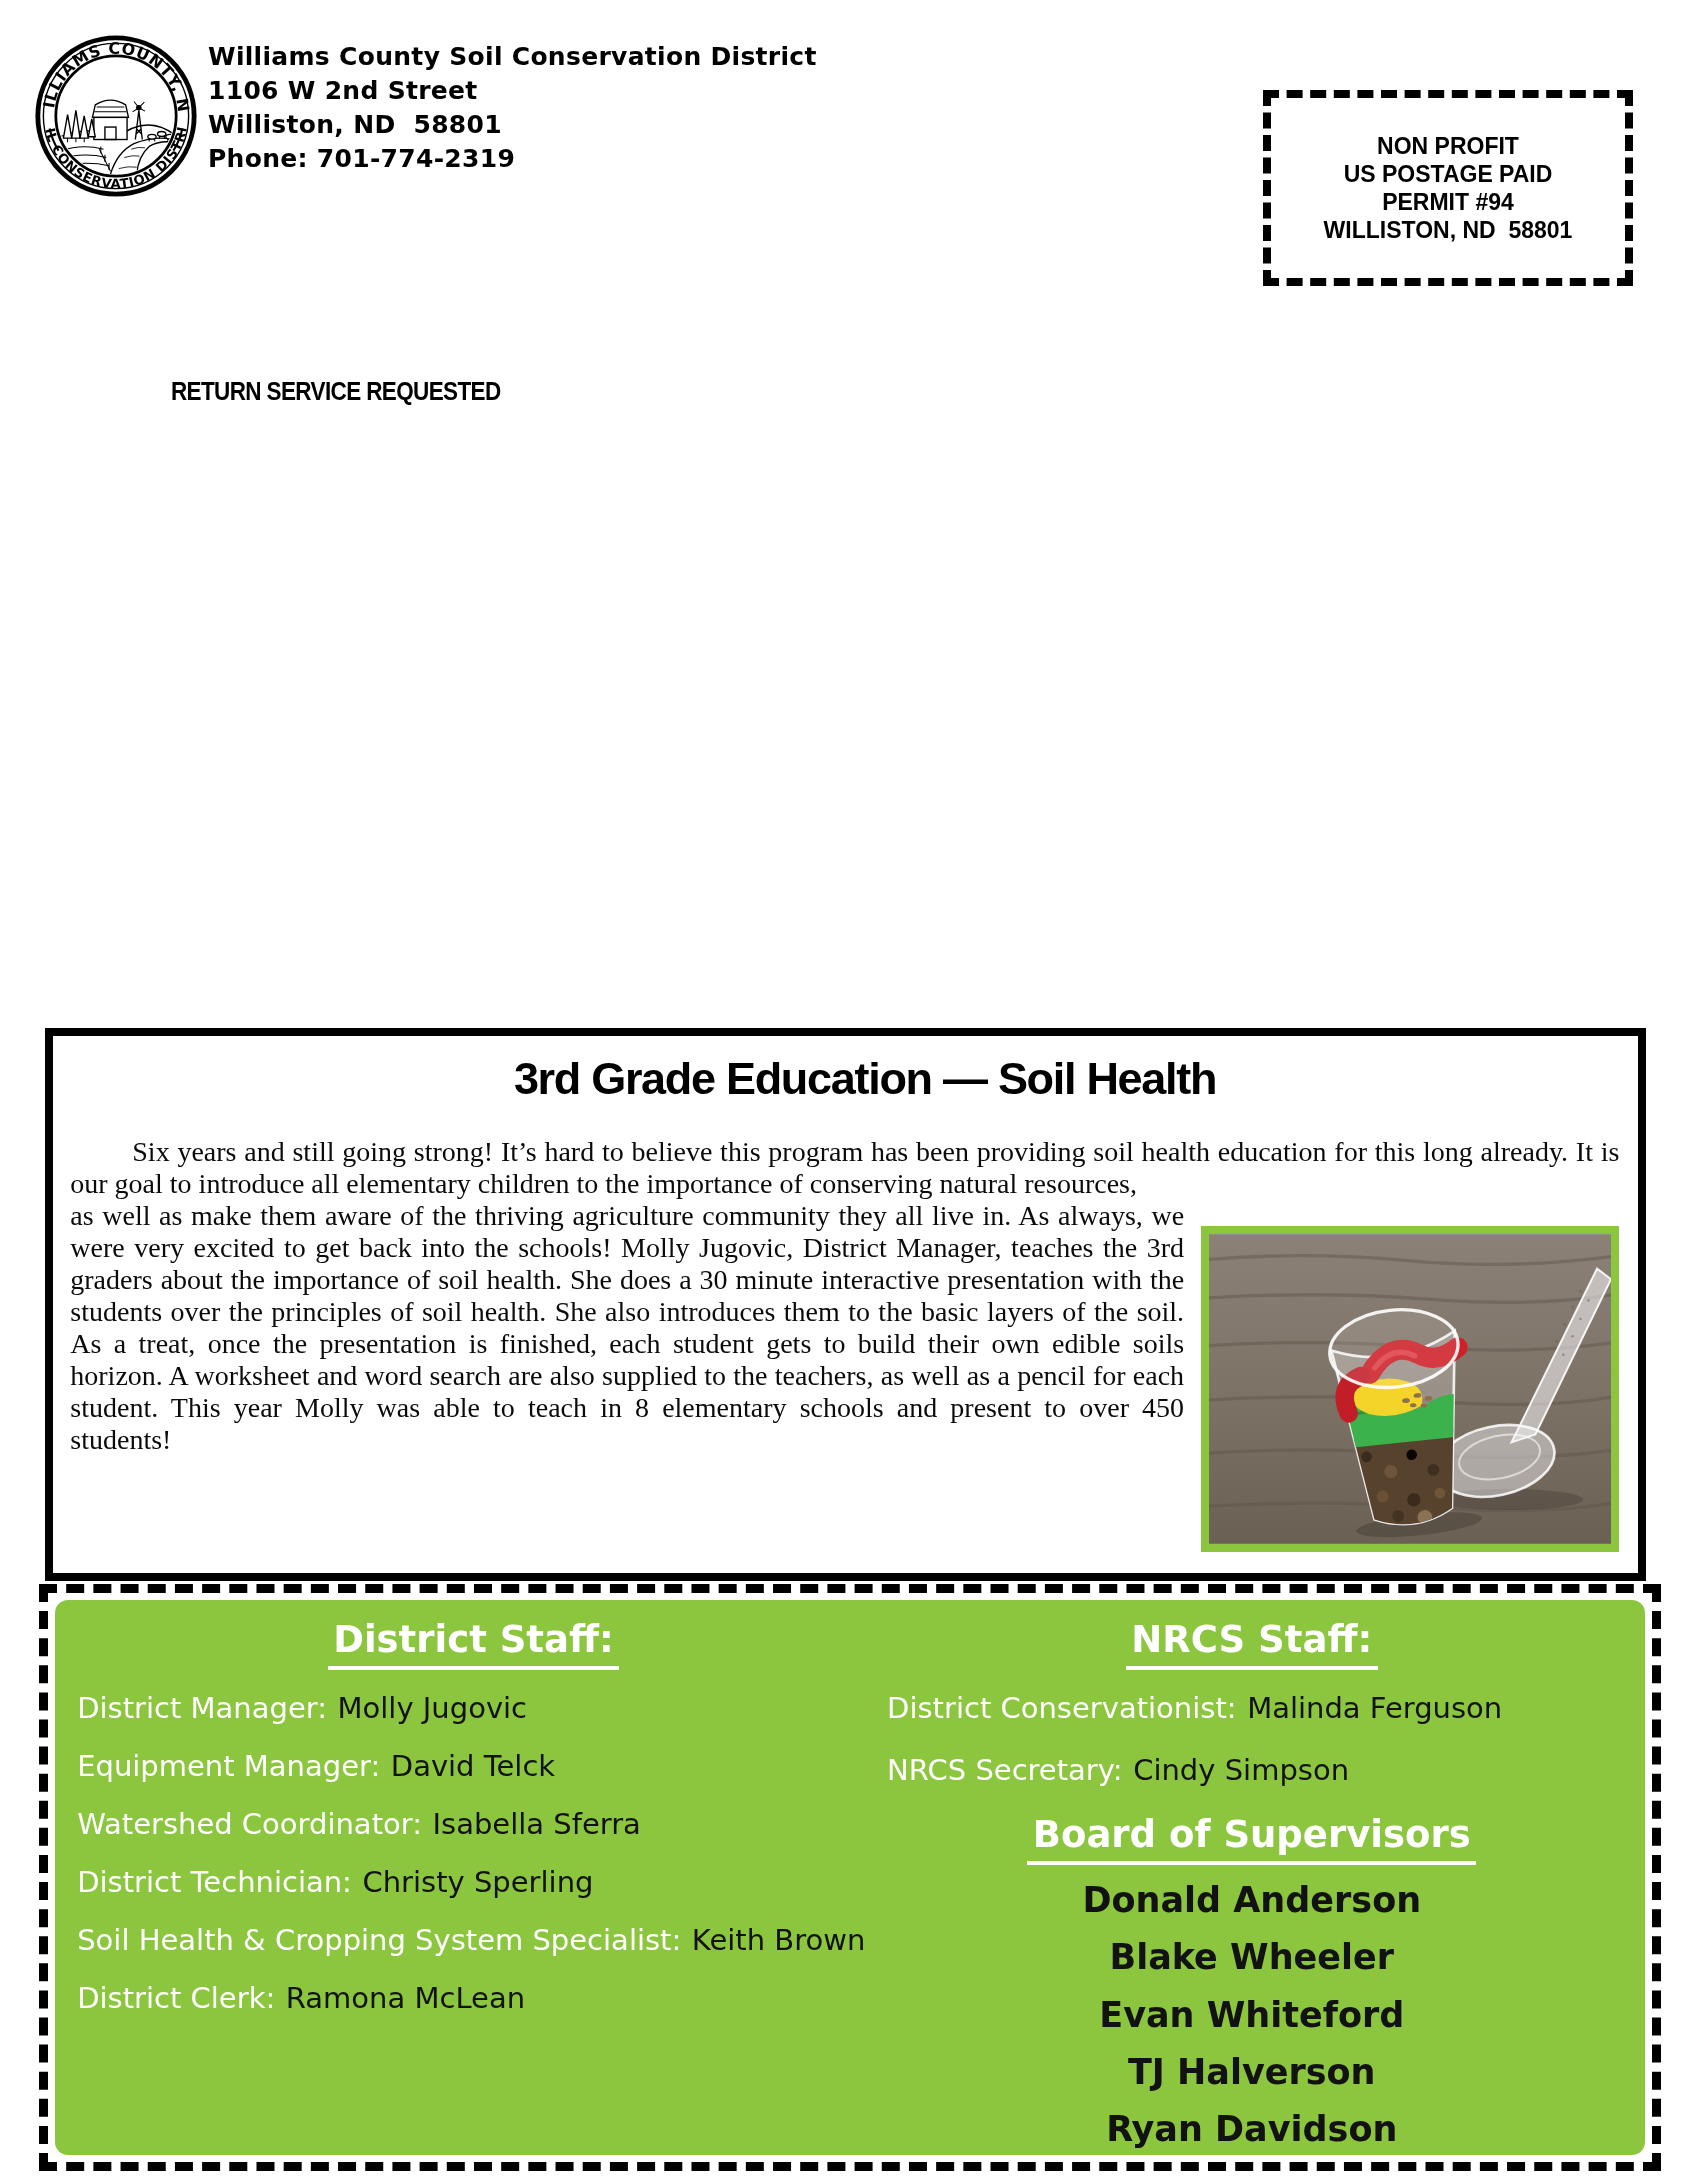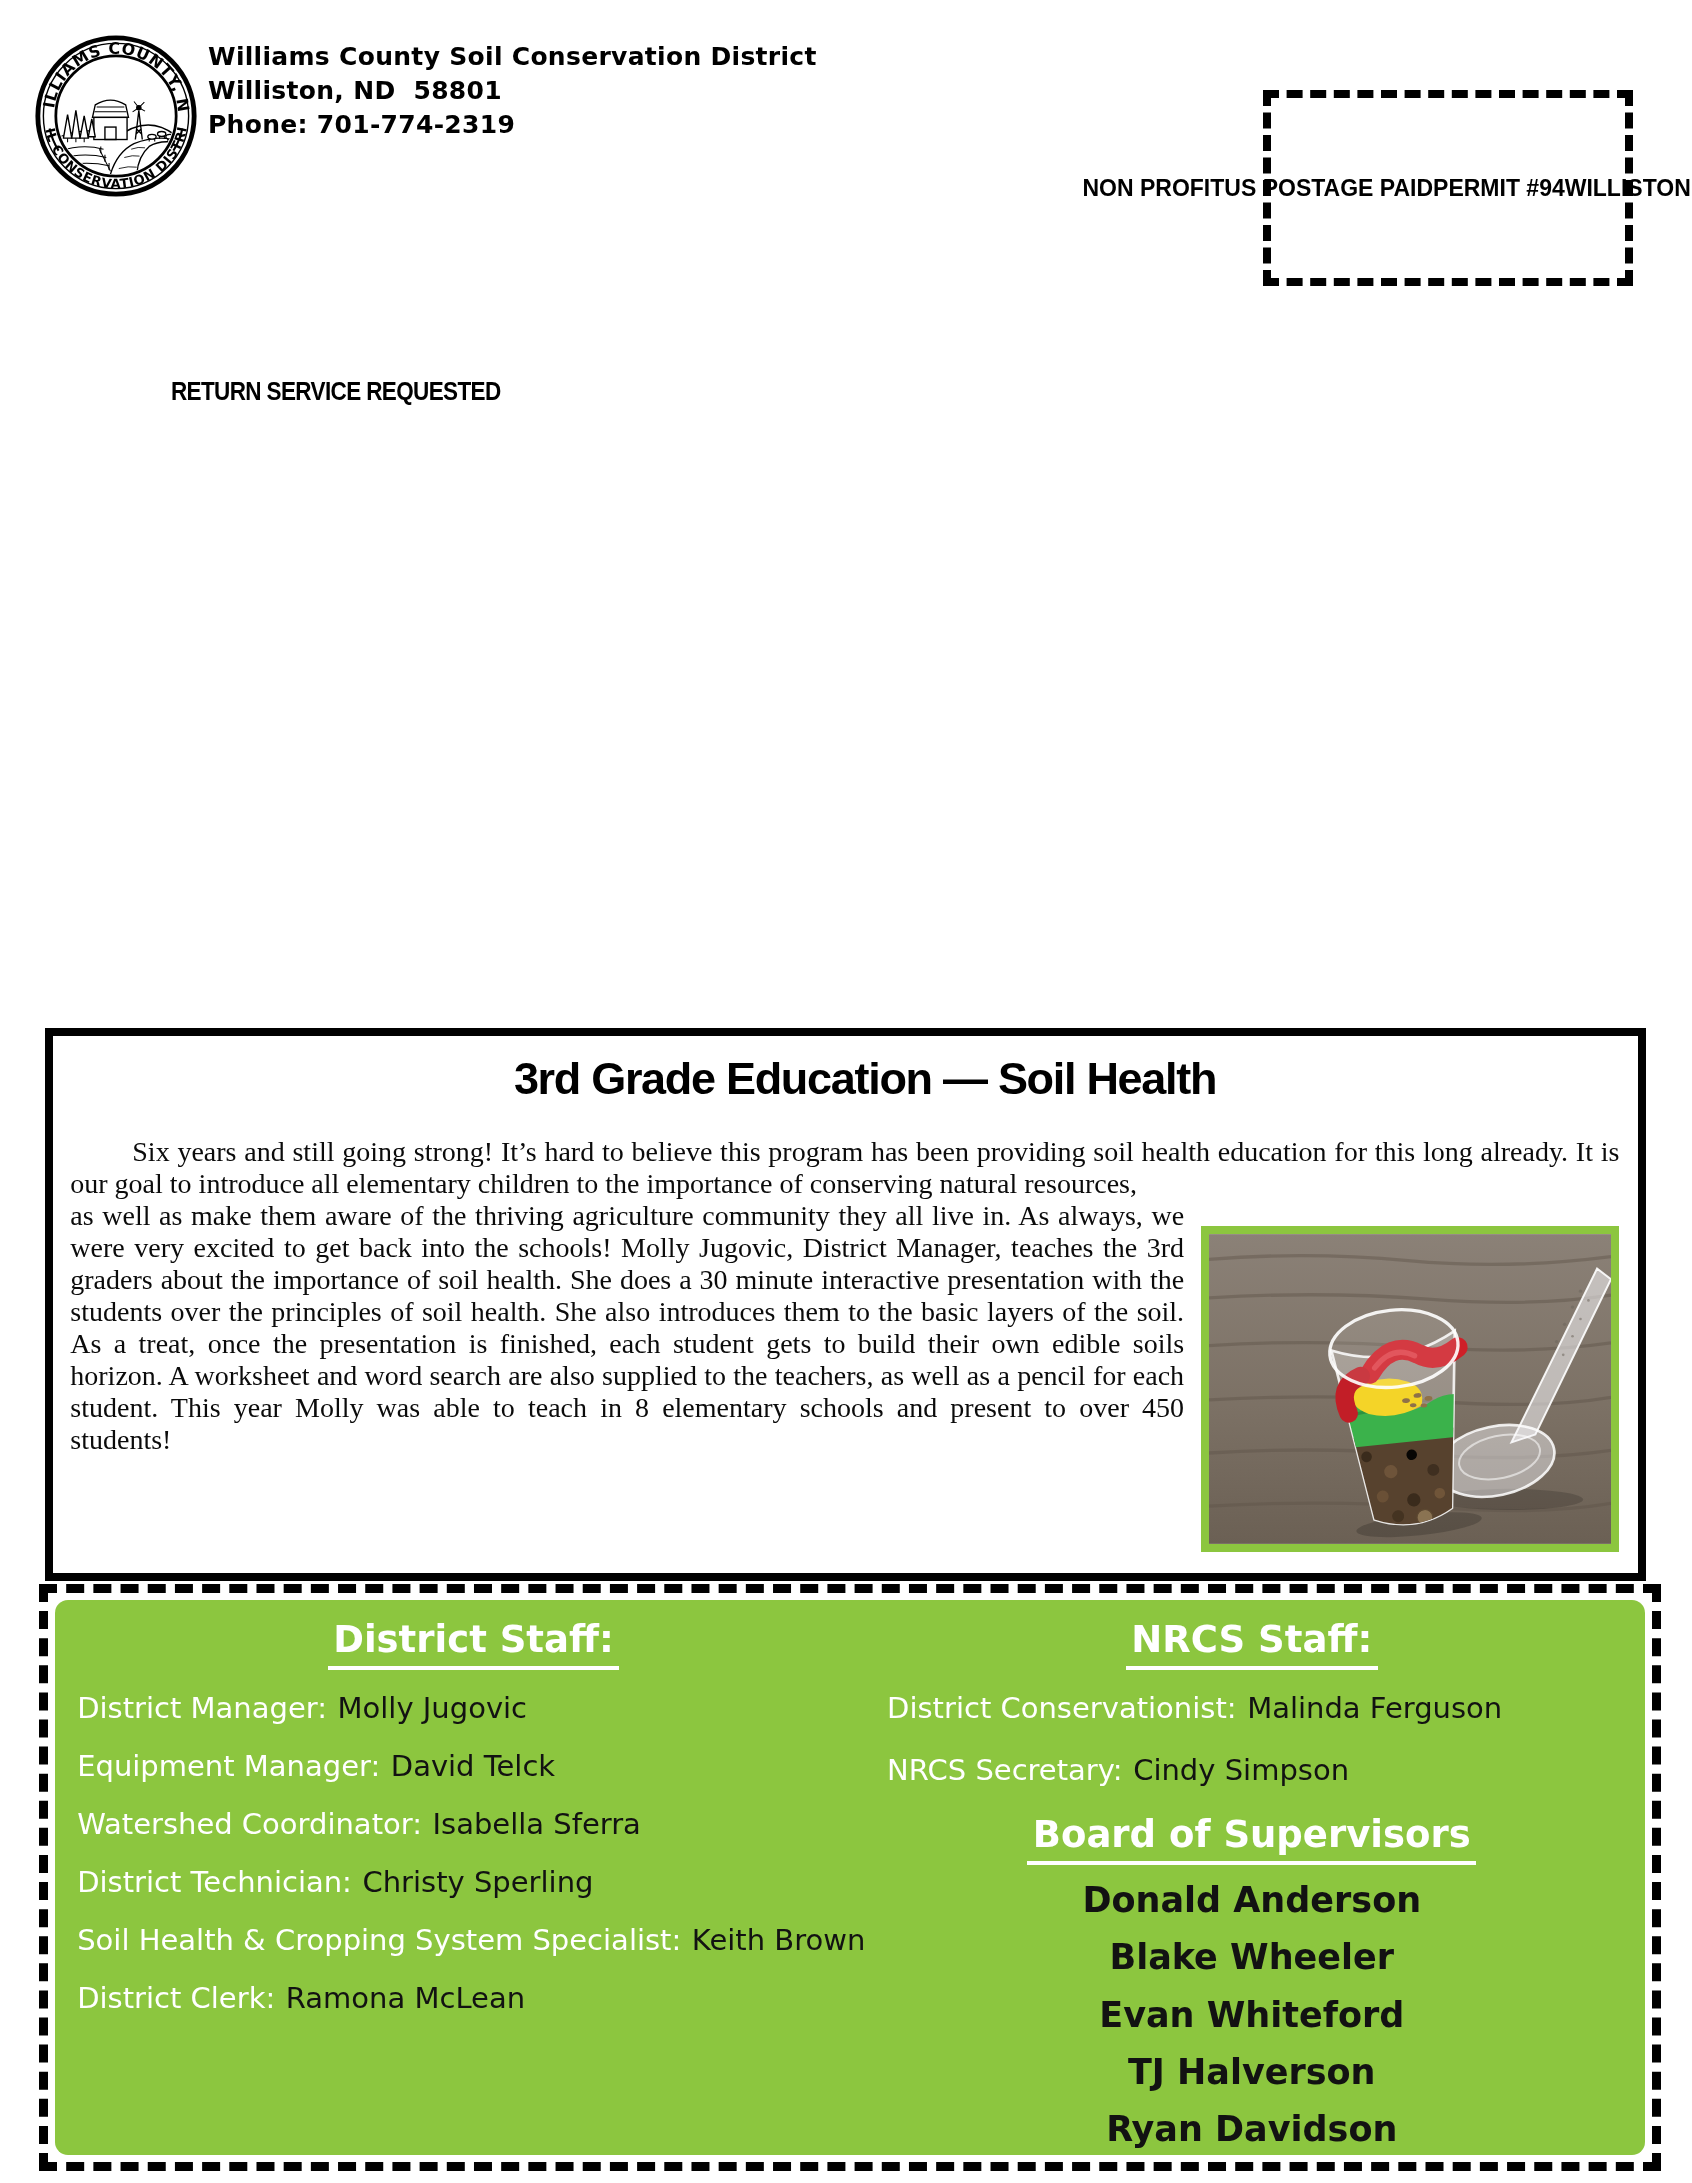--- a/index.html
+++ b/index.html
@@ -14,21 +14,21 @@
   .seal { position:absolute; left:33px; top:33px; width:166px; height:166px; }
   .addr {
     position:absolute; left:208px; top:40px;
     font-weight:bold; font-size:25px; line-height:34px; letter-spacing:0.3px;
   }
   .addr div { white-space:pre; }
 
   .postage {
     position:absolute; left:1263px; top:90px; width:370px; height:196px;
     border:8.6px dashed #000; box-sizing:border-box;
-    display:flex; flex-direction:row; justify-content:center; align-items:center;
+    display:flex; flex-direction:column; justify-content:center; align-items:center;
     text-align:center; font-family:"Liberation Sans", sans-serif;
     font-weight:bold; font-size:23px; line-height:28px;
   }
   .postage div { white-space:pre; }
 
   .return-service {
     position:absolute; left:171px; top:376px;
     font-family:"Liberation Sans", sans-serif; font-weight:bold; font-size:25px;
     letter-spacing:-0.7px; transform:scale(.9,1.06); transform-origin:left top;
   }
@@ -125,20 +125,21 @@
       <path d="M162,204 Q182,180 206,172 M180,204 Q194,188 208,182" stroke-width="1.5"></path>
       <ellipse cx="172" cy="150" rx="6" ry="3.5" fill="#fff"></ellipse>
       <ellipse cx="186" cy="146" rx="6" ry="3.5" fill="#fff"></ellipse>
       <ellipse cx="198" cy="150" rx="6" ry="3.5" fill="#fff"></ellipse>
       <path d="M168,153 L168,157 M176,153 L176,157 M183,149 L183,153 M190,149 L190,153 M195,153 L195,157 M202,153 L202,157" stroke-width="1.5"></path>
     </g>
   </svg>
 
   <div class="addr">
     <div>Williams County Soil Conservation District</div>
+    <div>1106 W 2nd Street</div>
     <div>Williston, ND  58801</div>
     <div>Phone: 701-774-2319</div>
   </div>
 
   <div class="postage">
     <div>NON PROFIT</div>
     <div>US POSTAGE PAID</div>
     <div>PERMIT #94</div>
     <div>WILLISTON, ND  58801</div>
   </div>

